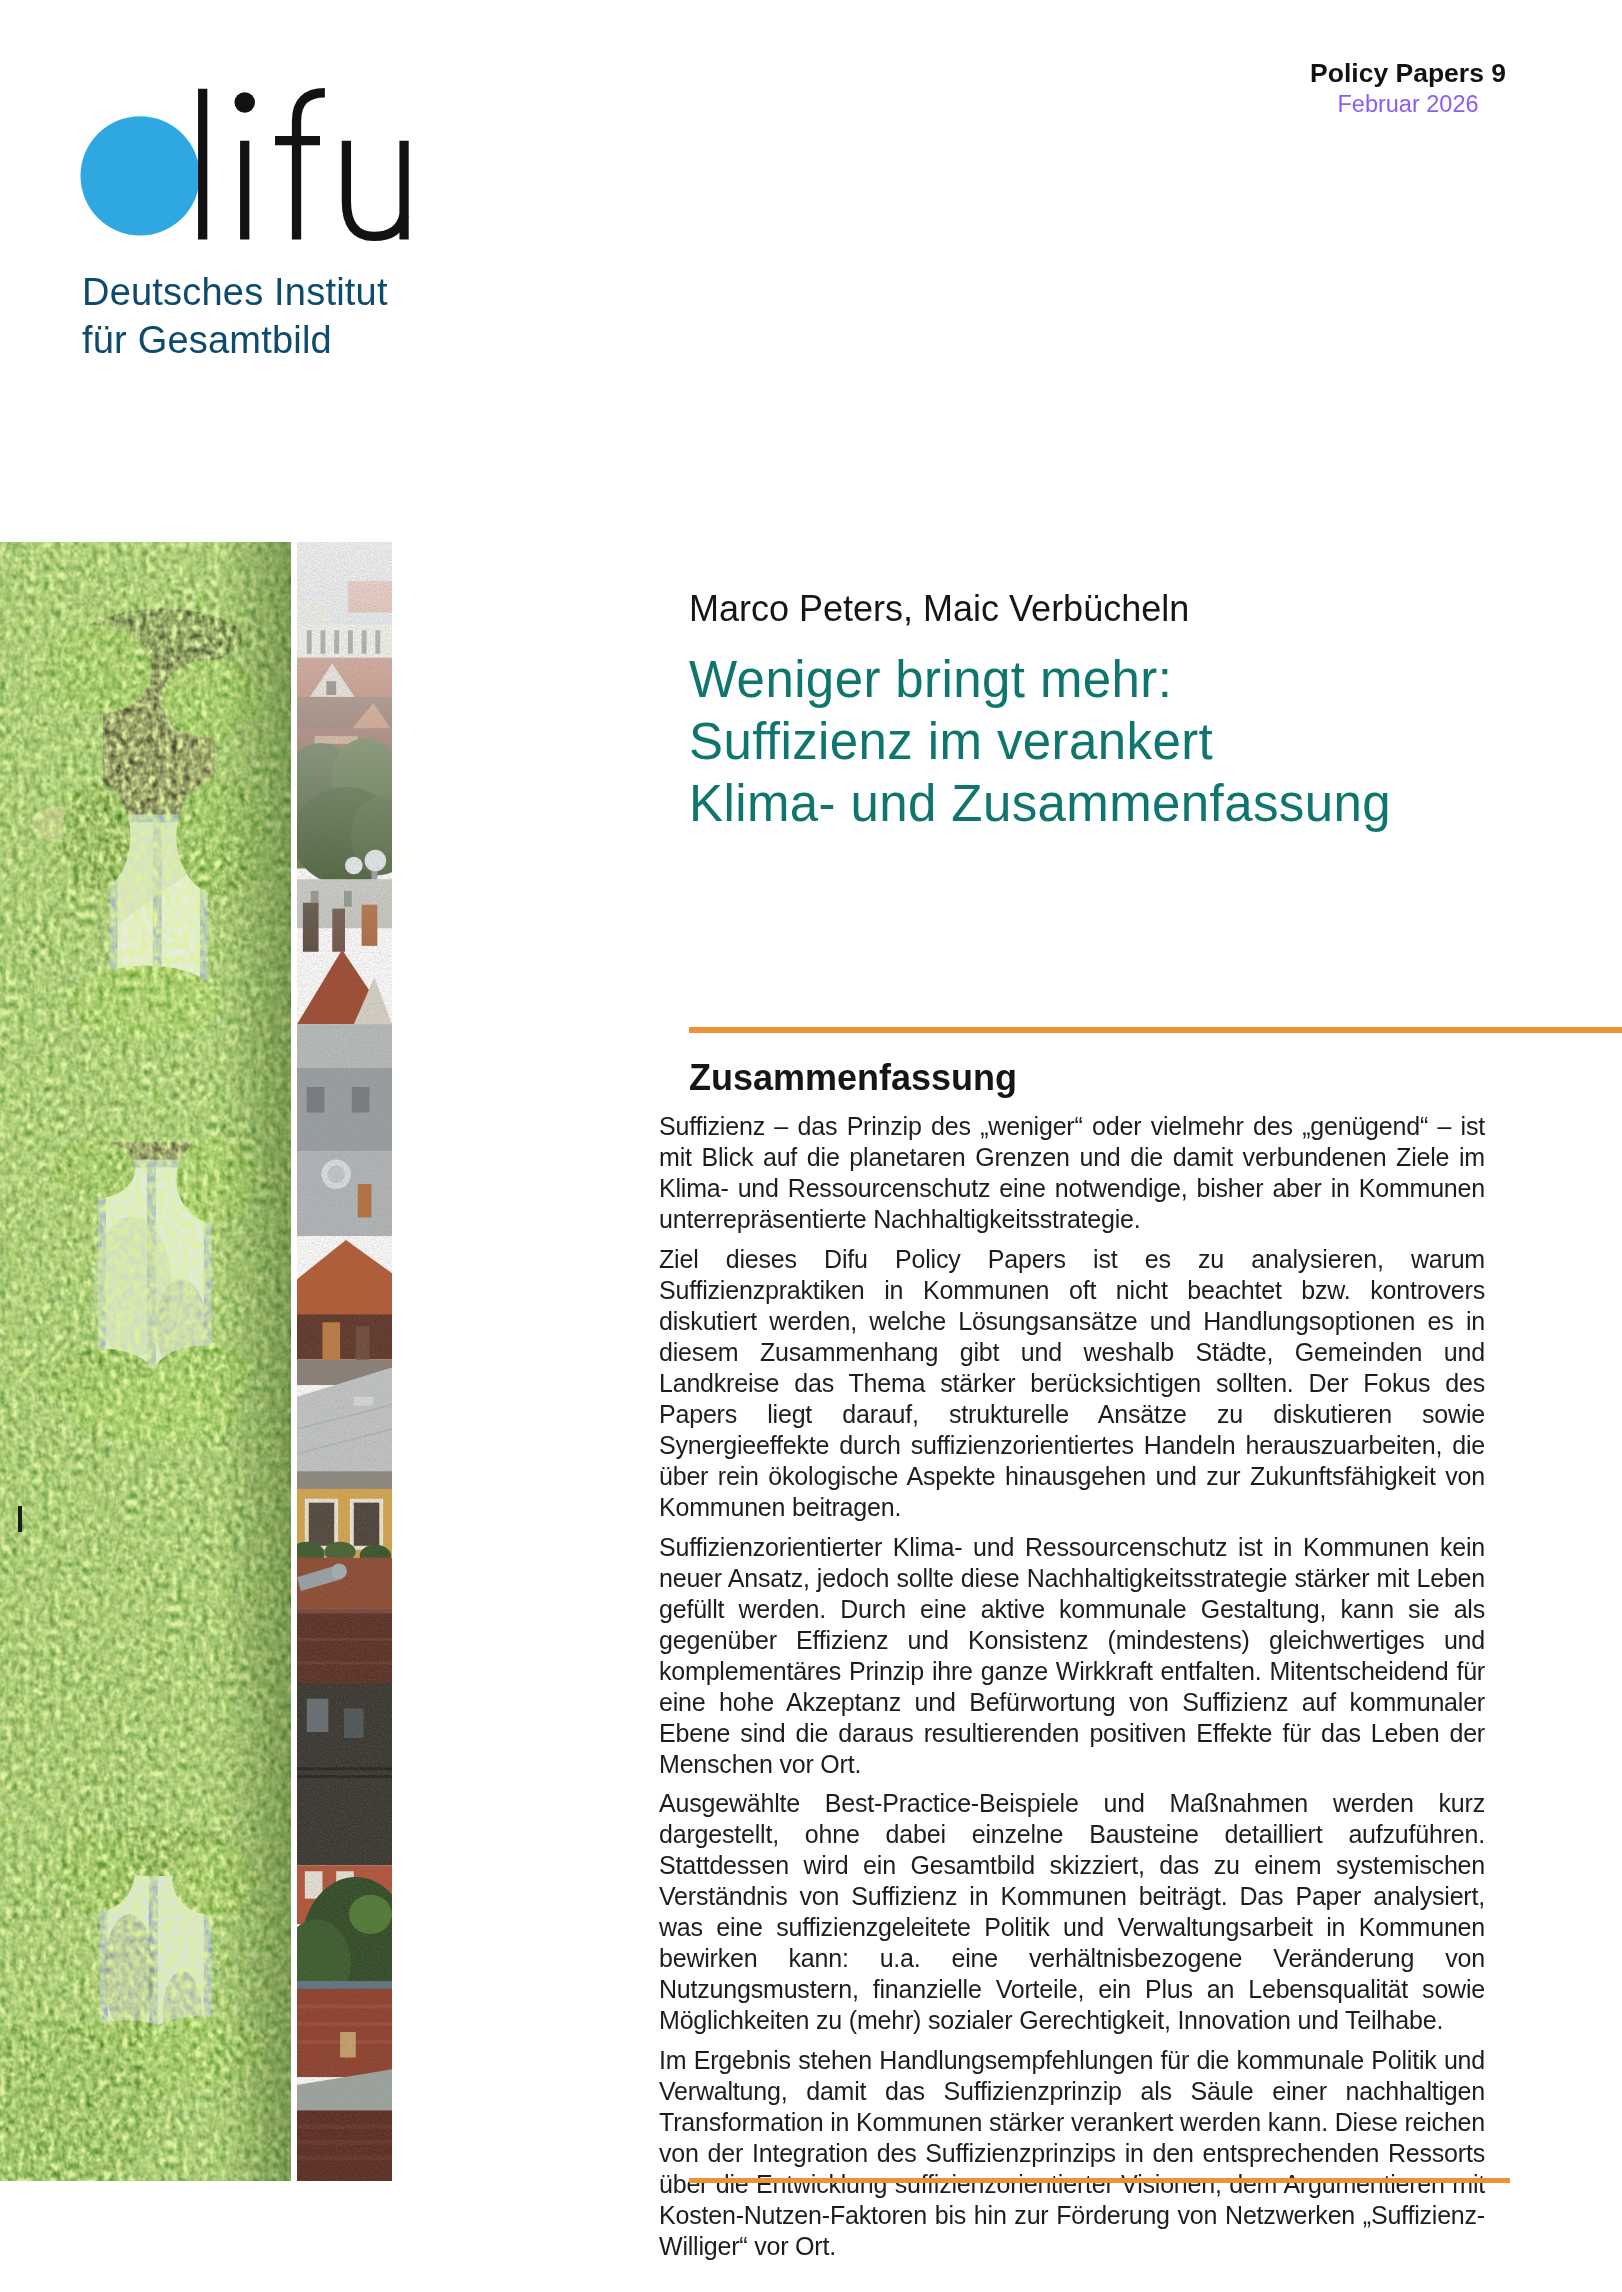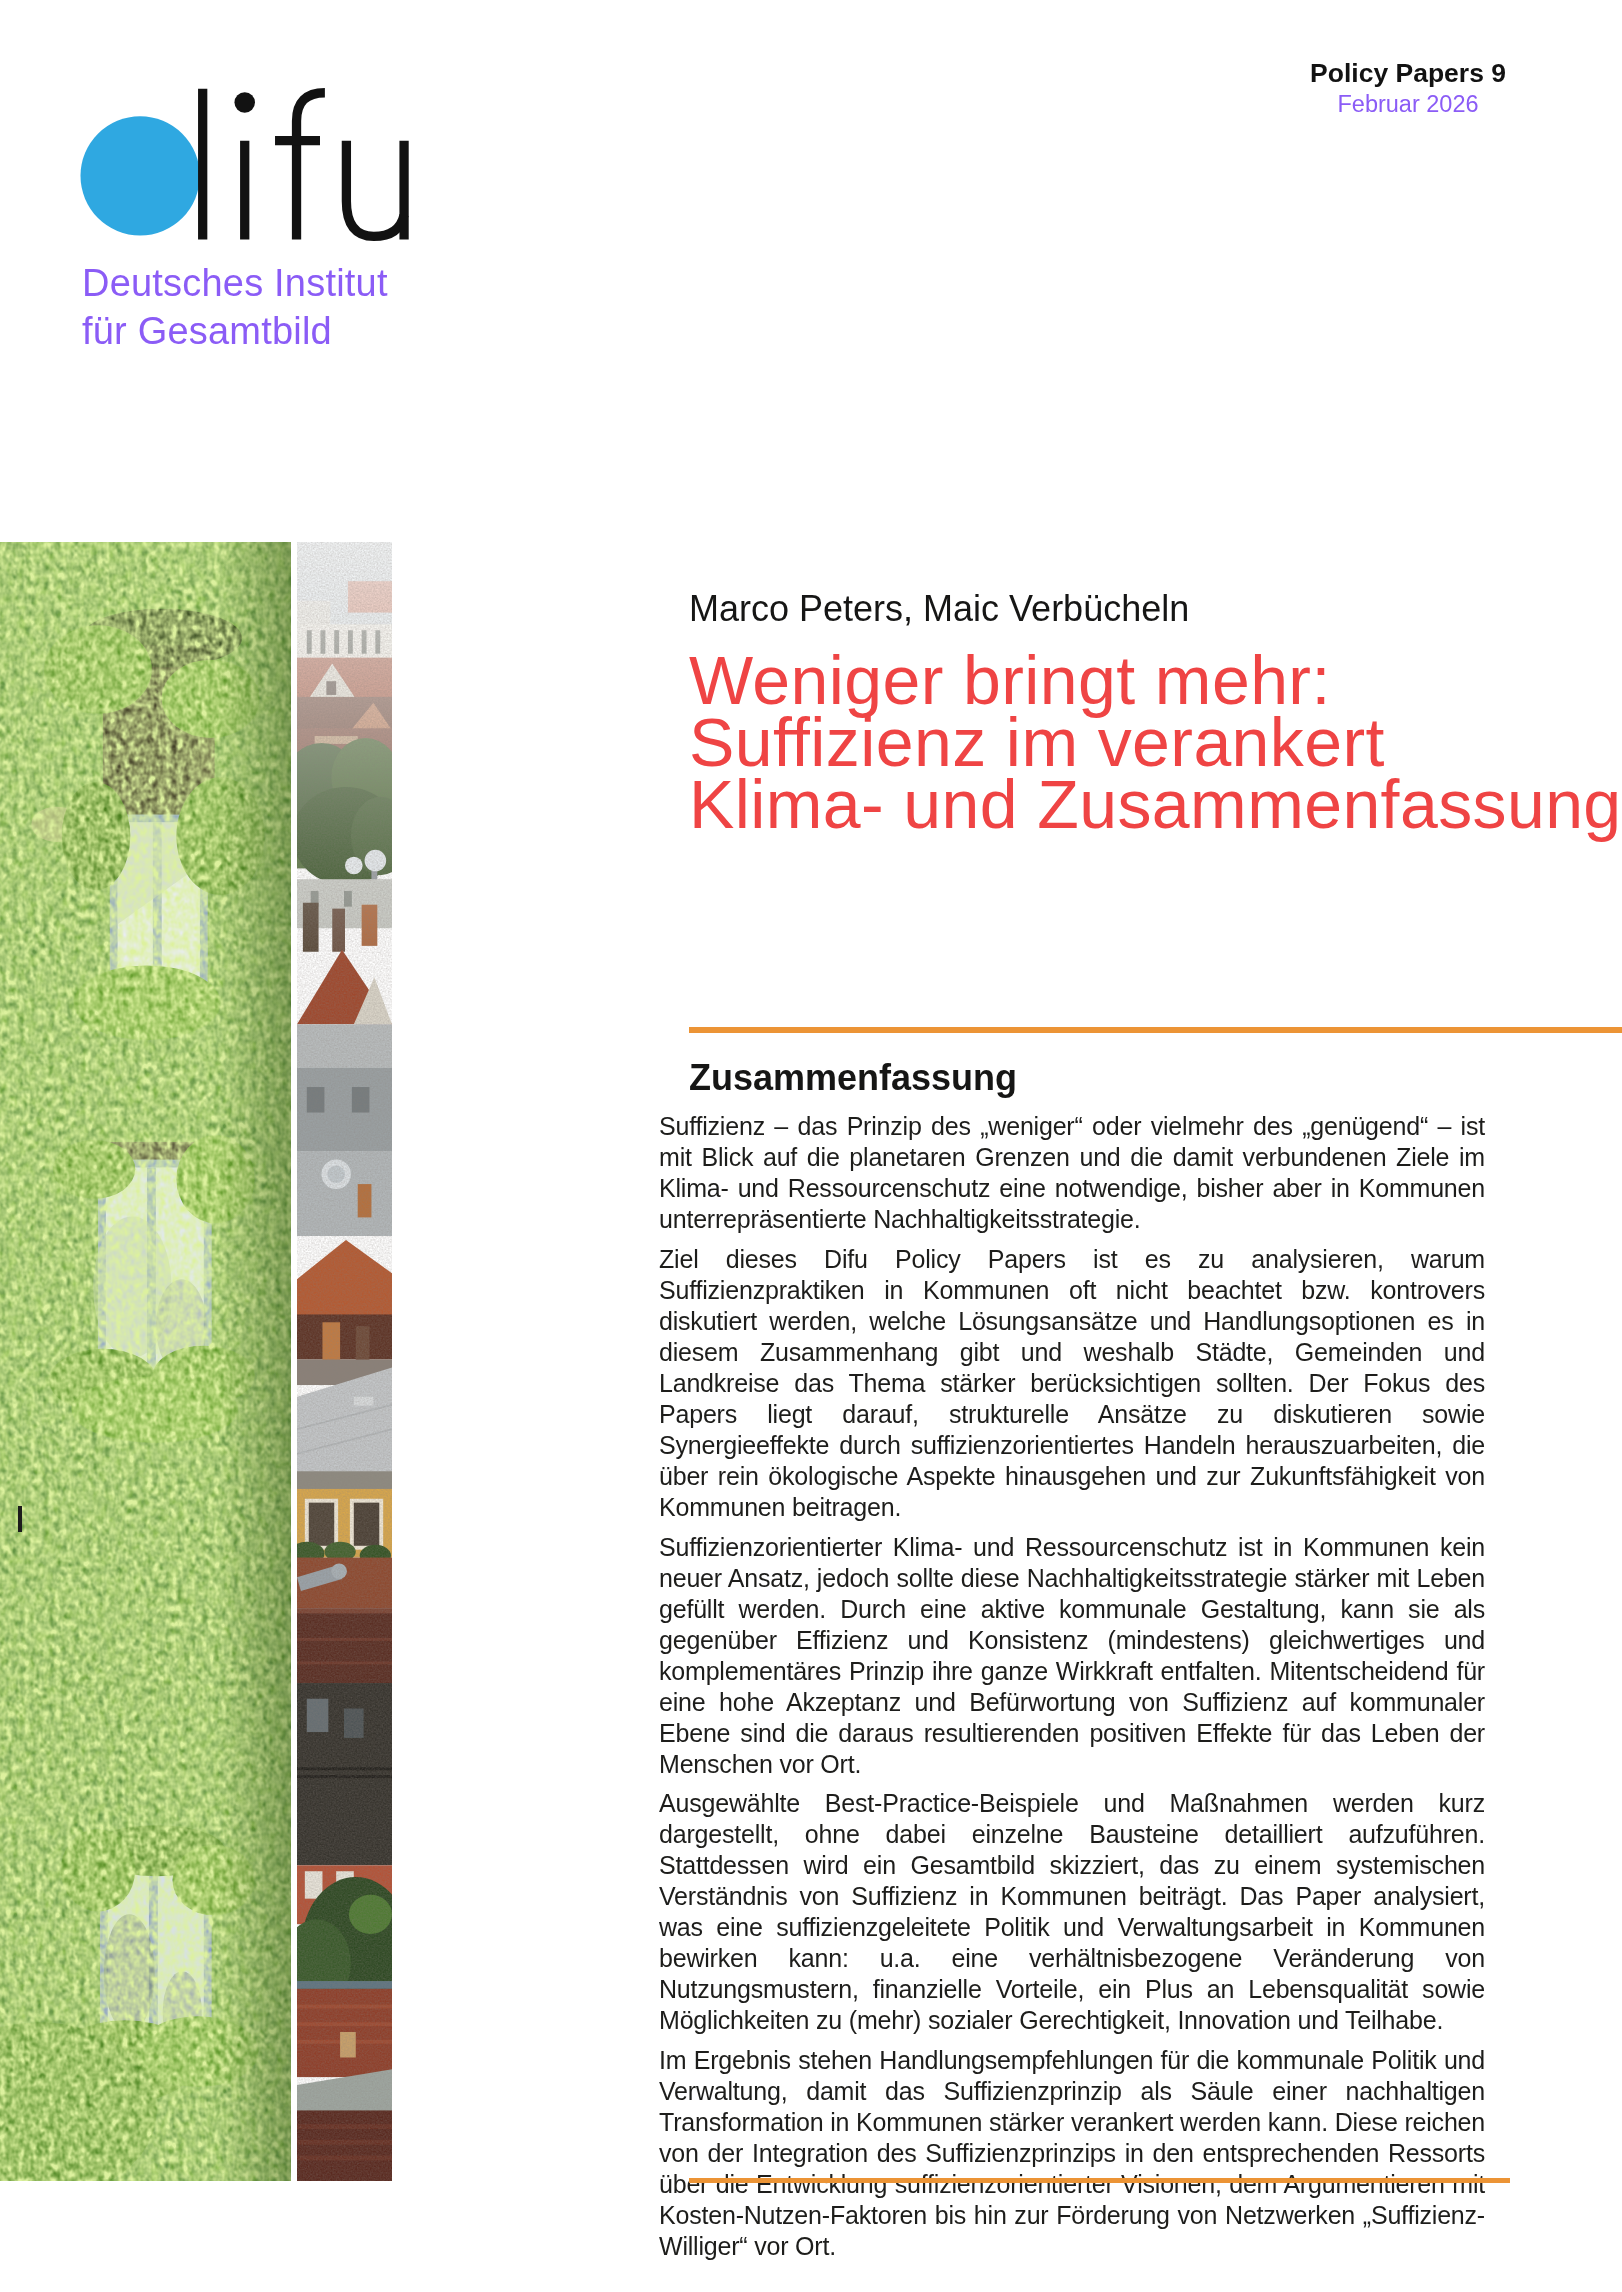--- a/index.html
+++ b/index.html
@@ -2,37 +2,37 @@
 <html lang="de"><head>
 <meta charset="utf-8">
 <style>
   html,body{margin:0;padding:0;background:#888;}
   .page{position:relative;width:1622px;height:2293px;background:#ffffff;
         font-family:"Liberation Sans",sans-serif;overflow:hidden;margin:0 auto;}
   .sr{position:absolute;width:1px;height:1px;overflow:hidden;clip:rect(0 0 0 0);white-space:nowrap;}
 
   
   .logo-svg{position:absolute;left:78px;top:82px;width:353px;height:174px;}
-  .org{position:absolute;left:82px;top:259px;font-size:38px;line-height:48px;
-       color:#8b5cf6;letter-spacing:0.2px;}
+  .org{position:absolute;left:82px;top:268px;font-size:38px;line-height:48px;
+       color:#0c4a6e;letter-spacing:0.2px;}
 
   
   .header-right{position:absolute;top:57px;right:116px;text-align:center;}
   .issue{font-size:26.5px;font-weight:700;color:#121212;line-height:33px;}
   .date{font-size:23.5px;color:#8b5cf6;line-height:29px;margin-top:0;}
 
   
   .photo-left{position:absolute;left:0;top:542px;width:291px;height:1639px;display:block;}
   .photo-right{position:absolute;left:297px;top:542px;width:95px;height:1639px;display:block;}
   .page-mark{position:absolute;left:17.6px;top:1506px;width:4.9px;height:25.5px;background:#1c1c1c;}
 
   
   .authors{position:absolute;left:689px;top:588px;font-size:36px;color:#161615;}
-  .title{position:absolute;left:689px;top:649px;font-size:68px;line-height:62px;
-         font-weight:300;color:#ef4444;letter-spacing:0.4px;}
+  .title{position:absolute;left:689px;top:649px;font-size:51px;line-height:62px;
+         font-weight:300;color:#0f766e;letter-spacing:0.4px;}
   .rule-top{position:absolute;left:689px;right:0;top:1027px;height:5.9px;background:#ec9435;}
   .summary-heading{position:absolute;left:689px;top:1057px;font-size:36px;
          font-weight:600;color:#161615;}
   .summary-body{position:absolute;left:659px;top:1111px;width:826px;}
   .summary-body p{margin:0 0 8.8px 0;font-size:25px;line-height:31px;
          text-align:justify;color:#1d1d1b;letter-spacing:-0.2px;hyphens:auto;}
   .rule-bottom{position:absolute;left:689px;top:2178px;width:821px;height:4.9px;background:#ec9435;}
 </style>
 </head>
 <body>

